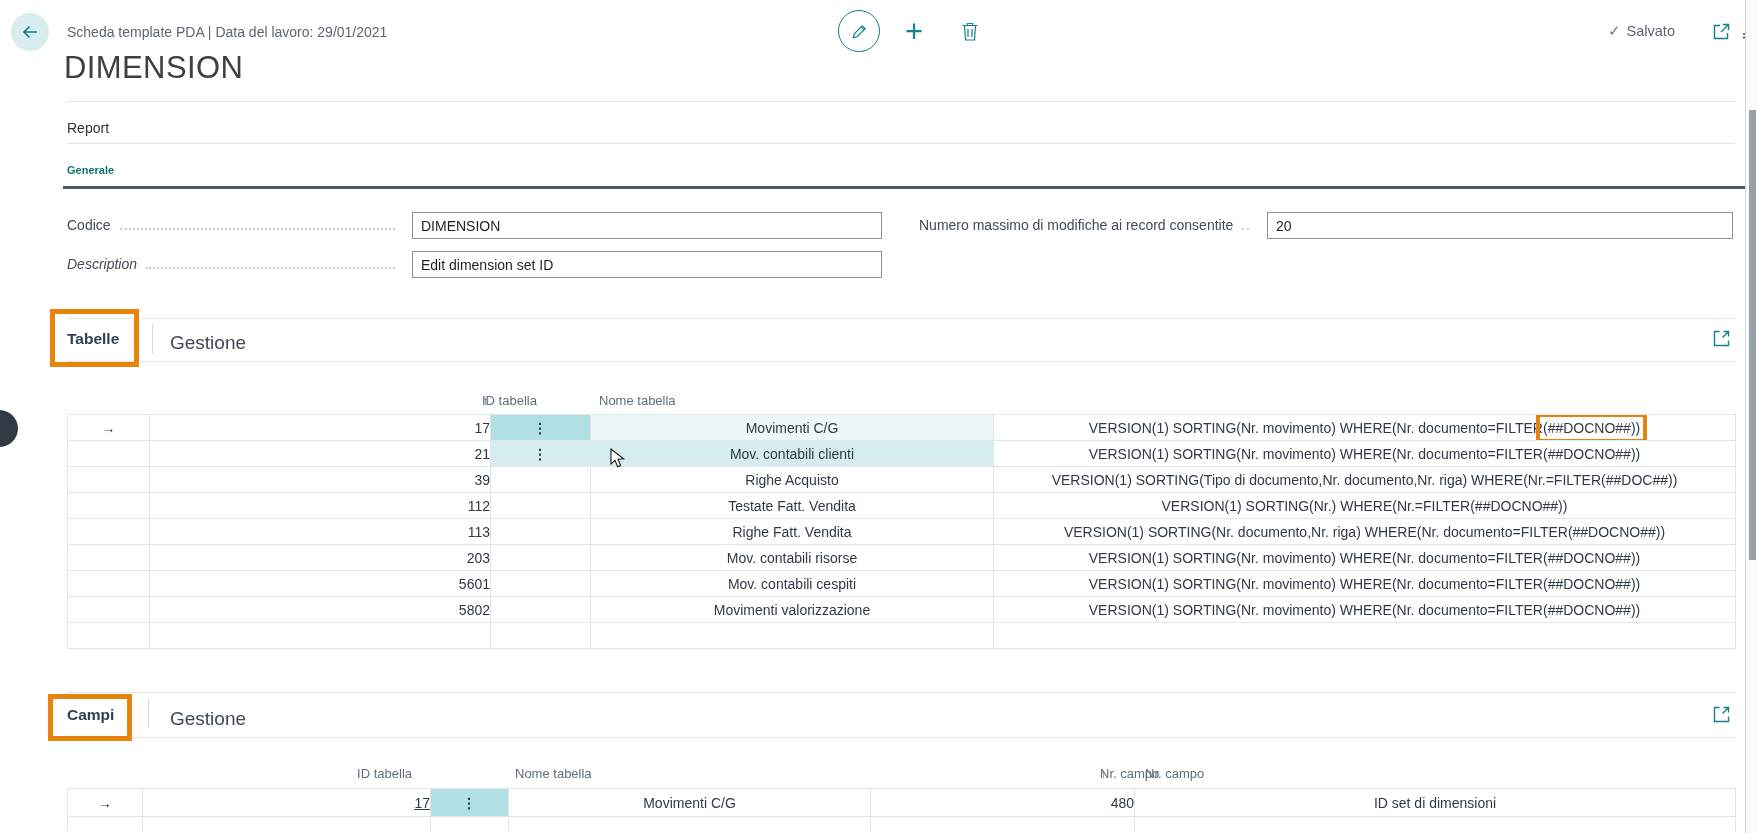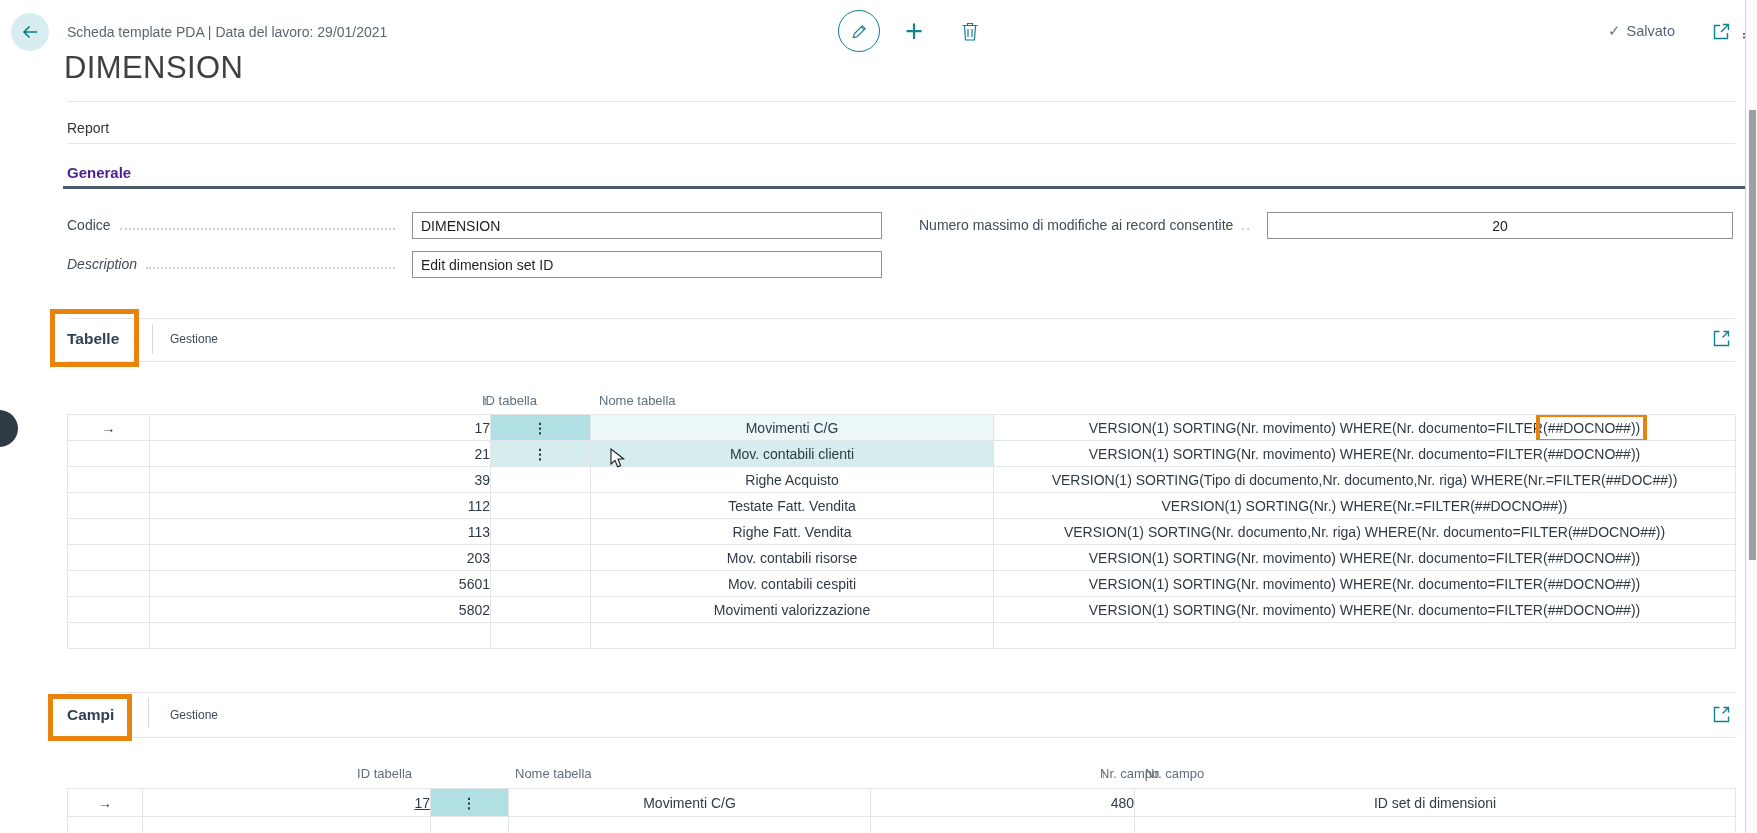--- a/index.html
+++ b/index.html
@@ -20,32 +20,32 @@
   .saved .chk { font-size:15px; color:#6b7680; }
   .popout { position:absolute; left:1712px; top:22px; }
   .resize { position:absolute; left:1740px; top:21px; }
 
   
   .page-title { position:absolute; left:64px; top:50px; font-size:31px; font-weight:300; color:#404040; letter-spacing:0.4px; }
   .hr-light { position:absolute; left:67px; width:1668px; height:1px; background:#e5e5e5; }
   .report-menu { position:absolute; left:67px; top:120px; font-size:14px; color:#333; cursor:pointer; }
 
   
-  .sec-heading { position:absolute; left:67px; top:164px; font-size:15px; font-weight:700; color:#4c1d95; }
+  .sec-heading { position:absolute; left:67px; top:164px; font-size:11px; font-weight:700; color:#0f766e; }
   .heavy-rule { position:absolute; left:63px; top:186px; width:1682px; height:3px; background:#4d5a6a; }
   .form-row { position:absolute; height:27px; display:flex; }
   .f-label { font-size:14px; color:#404b57; line-height:27px; white-space:nowrap; }
   .f-leader { flex:1; border-bottom:2px dotted #c9ced4; margin:0 10px 9px 9px; }
   .f-input { position:absolute; height:27px; border:1px solid #919191; background:#fff; font-size:14px;
              color:#1f1f1f; line-height:25px; padding:0 8px; font-family:"Liberation Sans",sans-serif; }
 
   
   .tab-label { position:absolute; font-size:15.5px; font-weight:600; color:#2e4154; cursor:pointer; }
   .tab-sep { position:absolute; width:1px; height:30px; background:#d8d8d8; }
-  .strip-menu { position:absolute; font-size:12px; color:#3f4a55; cursor:pointer; }
+  .strip-menu { position:absolute; font-size:19px; color:#3f4a55; cursor:pointer; }
   .expand-ic { position:absolute; cursor:pointer; }
 
   
   .grid-head span { position:absolute; font-size:13px; color:#5f6e7d; white-space:nowrap; }
   table.grid { position:absolute; border-collapse:collapse; table-layout:fixed; background:#fff; }
   table.grid td { border:1px solid #e3e6e9; height:26px; font-size:14px; color:#2f3a45;
                   white-space:nowrap; overflow:hidden; padding:0; }
   td.c-arrow { text-align:center; color:#3f4a55; font-size:15px; }
   td.c-num { text-align:right; padding-right:9px; }
   td.c-ell { text-align:center; font-weight:700; color:#33565e; font-size:13px; letter-spacing:1px; cursor:pointer; }
@@ -136,21 +136,21 @@
   <div class="form-row" style="left:67px; top:251px; width:338px;font-style:italic;">
     <span class="f-label">Description</span>
     <span class="f-leader"></span>
   </div>
   <input class="f-input" style="left: 412px; top: 251px; width: 470px;" value="Edit dimension set ID">
 
   <div class="form-row" style="left:919px; top:212px; width:340px;">
     <span class="f-label">Numero massimo di modifiche ai record consentite</span>
     <span class="f-leader"></span>
   </div>
-  <input class="f-input" style="left: 1267px; top: 212px; width: 466px; text-align: center;" value="20">
+  <input class="f-input" style="left: 1267px; top: 212px; width: 466px; text-align: left;" value="20">
 
   <div class="hr-light" style="top:318px"></div>
   <div class="tab-label" style="left:67px; top:330px;">Tabelle</div>
   <div class="tab-sep" style="left:152px; top:324px;"></div>
   <div class="strip-menu" style="left:170px; top:332px;">Gestione</div>
   <div class="expand-ic" style="left:1712px; top:329px;">
     <span>
       <svg width="19" height="19" viewBox="0 0 19 19">
           <path d="M7.5 2.5h-5v14h14v-5 M10.5 8.5l6-6 M11.5 2.5h5v5" fill="none" stroke="#0d828e" stroke-width="1.4"></path>
         </svg>

